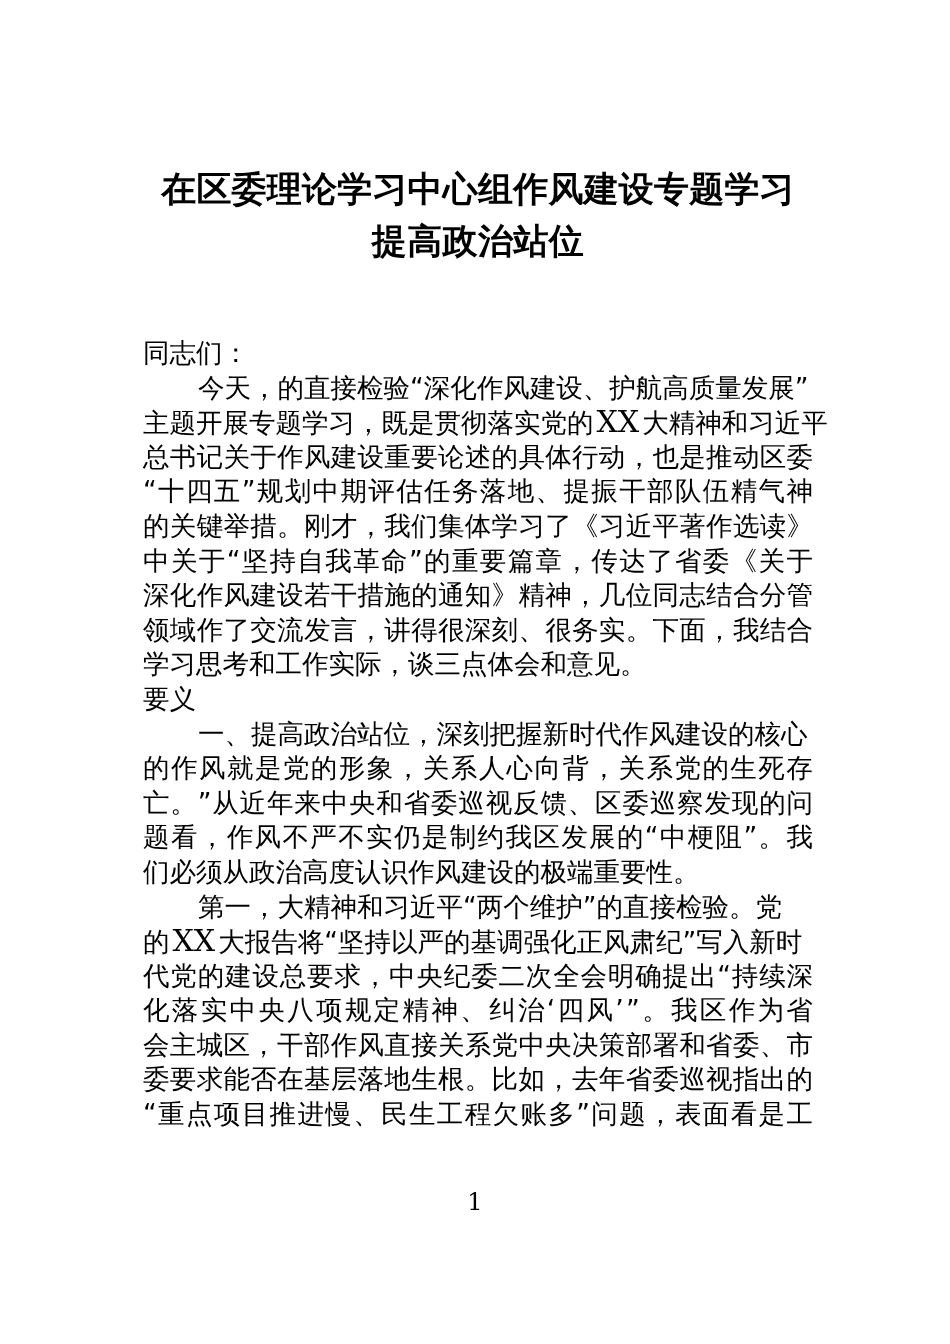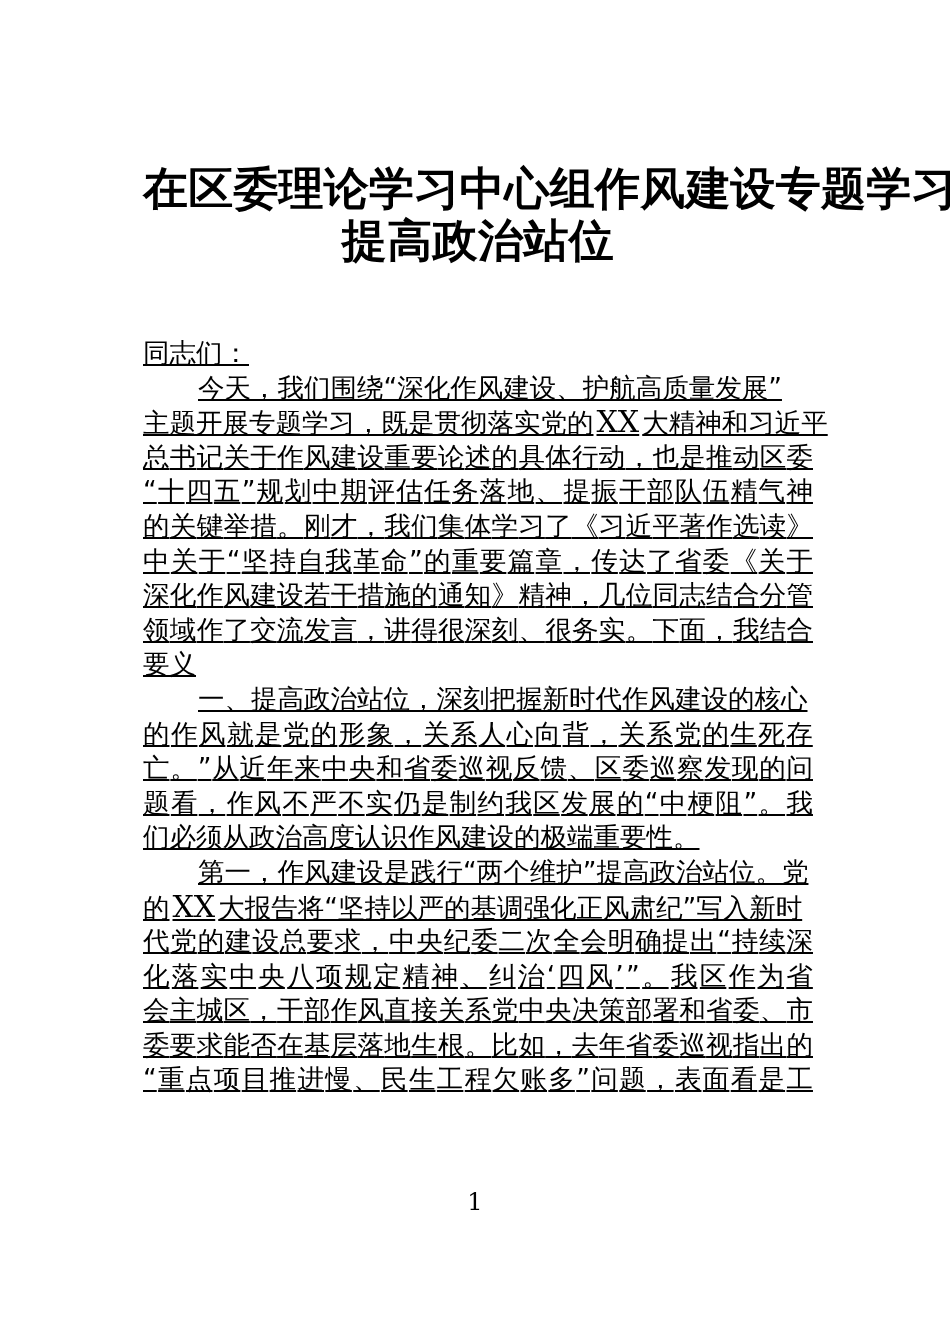--- a/index.html
+++ b/index.html
@@ -25,21 +25,21 @@
     background: #ffffff;
   }
 
   
   .doc-title {
     position: absolute;
     left: 143px;
     top: 163px;
     width: 670px;
     text-align: center;
-    font-size: 45px;
+    font-size: 35px;
     font-weight: bold;
     line-height: 52px;
     letter-spacing: 0.4px;
     font-family: "DejaVu Sans", "Liberation Sans", sans-serif;
   }
   .doc-title .tl {
     display: block;
     white-space: nowrap;
   }
   .doc-title .tl-1 { letter-spacing: 0.2px; }
@@ -52,21 +52,20 @@
     width: 670px;
   }
   .body-line {
     display: block;
     height: 34.6px;
     line-height: 34.6px;
     font-size: 26.5px;
     white-space: nowrap;
     letter-spacing: 0px;
     font-family: "DejaVu Sans", "Liberation Sans", sans-serif;
-    text-decoration: underline;
   }
   
   .justify {
     display: flex;
     justify-content: space-between;
     white-space: nowrap;
   }
   .justify > span { display: inline-block; }
 
   
@@ -96,21 +95,21 @@
 
 <div class="page">
 
   <div class="doc-title">
     <span class="tl tl-1">在区委理论学习中心组作风建设专题学习</span>
     <span class="tl tl-2">提高政治站位</span>
   </div>
 
   <div class="body-block">
       <div class="body-line">同志们：</div>
-      <div class="body-line ind-2">今天，我们围绕“深化作风建设、护航高质量发展”</div>
+      <div class="body-line ind-2">今天，的直接检验“深化作风建设、护航高质量发展”</div>
       <div class="body-line">主题开展专题学习，既是贯彻落实党的<span class="latin">XX</span>大精神和习近平</div>
       <div class="body-line justify">
         <span>总</span>
         <span>书</span>
         <span>记</span>
         <span>关</span>
         <span>于</span>
         <span>作</span>
         <span>风</span>
         <span>建</span>
@@ -260,20 +259,21 @@
         <span>务</span>
         <span>实</span>
         <span>。</span>
         <span>下</span>
         <span>面</span>
         <span>，</span>
         <span>我</span>
         <span>结</span>
         <span>合</span>
       </div>
+      <div class="body-line">学习思考和工作实际，谈三点体会和意见。</div>
       <div class="body-line">要义</div>
       <div class="body-line ind-2">一、提高政治站位，深刻把握新时代作风建设的核心</div>
       <div class="body-line justify">
         <span>的</span>
         <span>作</span>
         <span>风</span>
         <span>就</span>
         <span>是</span>
         <span>党</span>
         <span>的</span>
@@ -343,21 +343,21 @@
         <span>的</span>
         <span>“</span>
         <span>中</span>
         <span>梗</span>
         <span>阻</span>
         <span>”</span>
         <span>。</span>
         <span>我</span>
       </div>
       <div class="body-line">们必须从政治高度认识作风建设的极端重要性。</div>
-      <div class="body-line ind-2">第一，作风建设是践行“两个维护”提高政治站位。党</div>
+      <div class="body-line ind-2">第一，大精神和习近平“两个维护”的直接检验。党</div>
       <div class="body-line">的<span class="latin">XX</span>大报告将“坚持以严的基调强化正风肃纪”写入新时</div>
       <div class="body-line justify">
         <span>代</span>
         <span>党</span>
         <span>的</span>
         <span>建</span>
         <span>设</span>
         <span>总</span>
         <span>要</span>
         <span>求</span>

